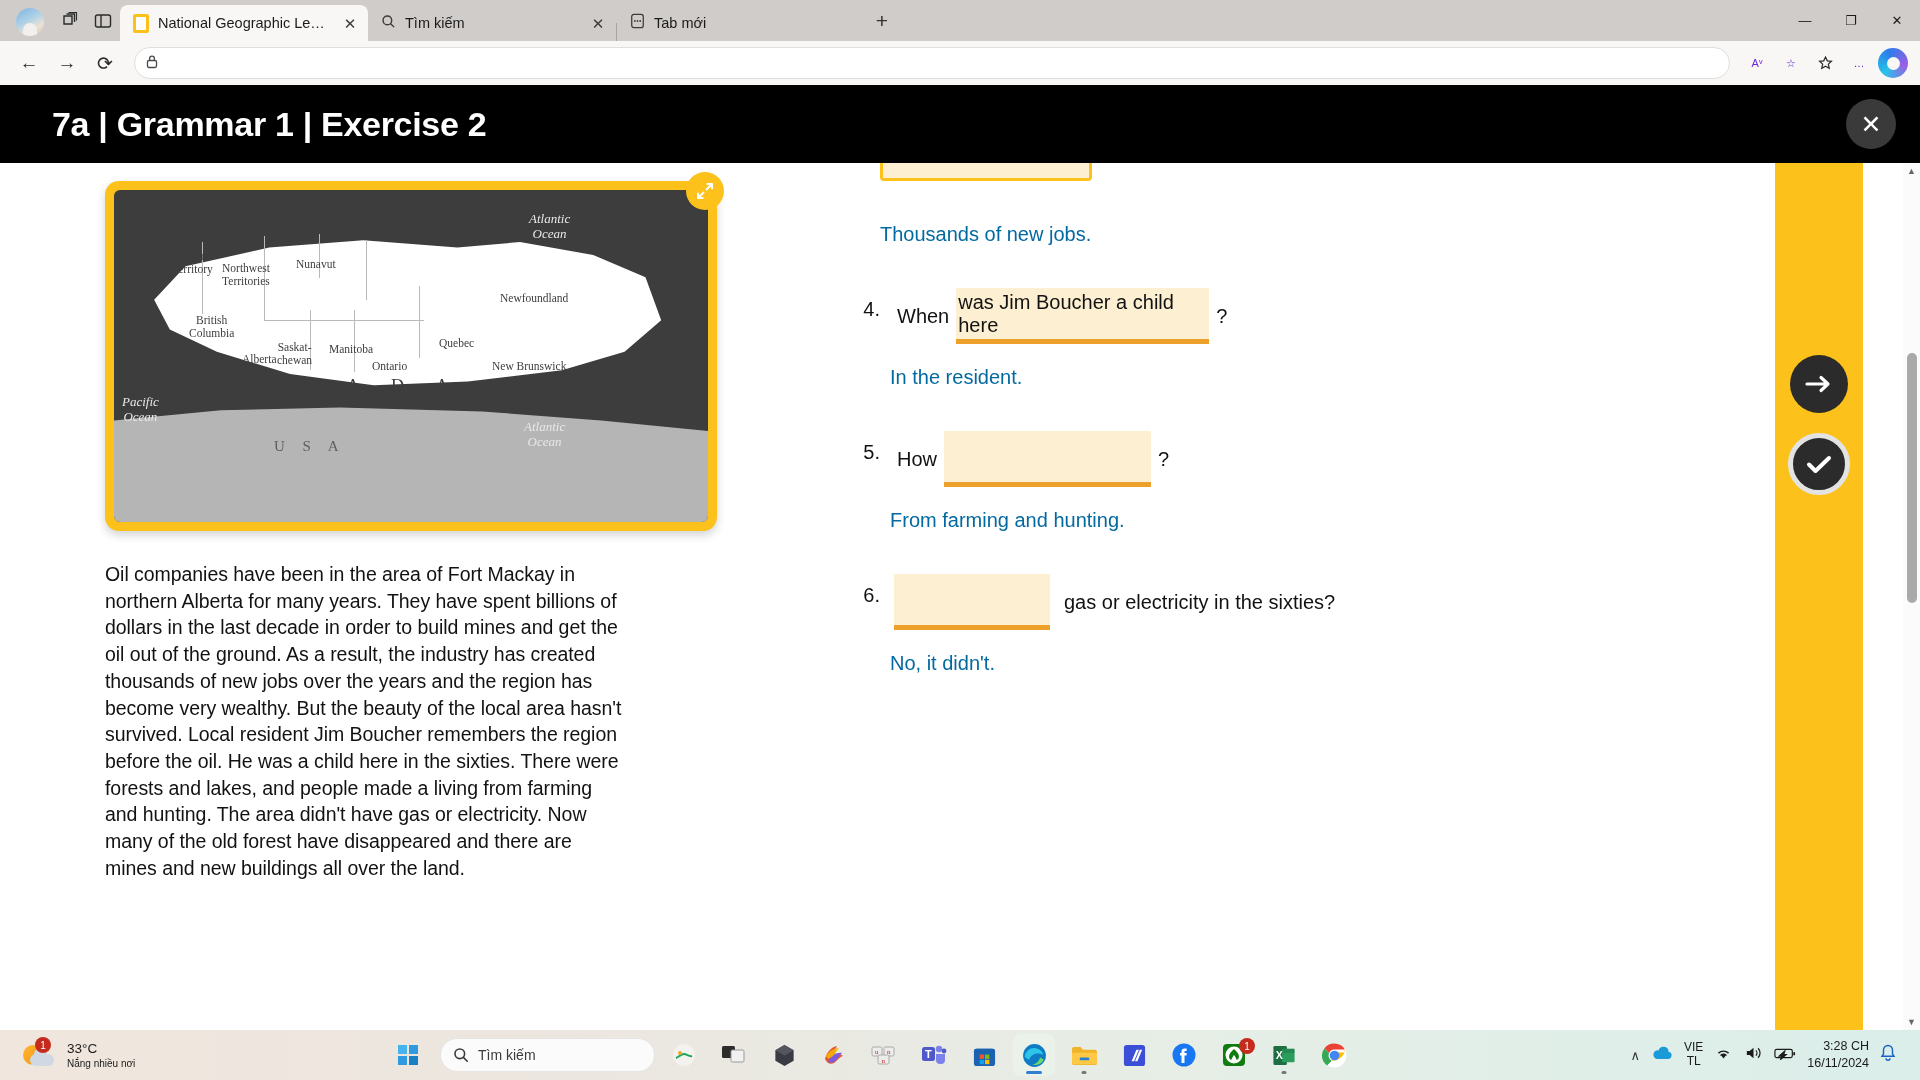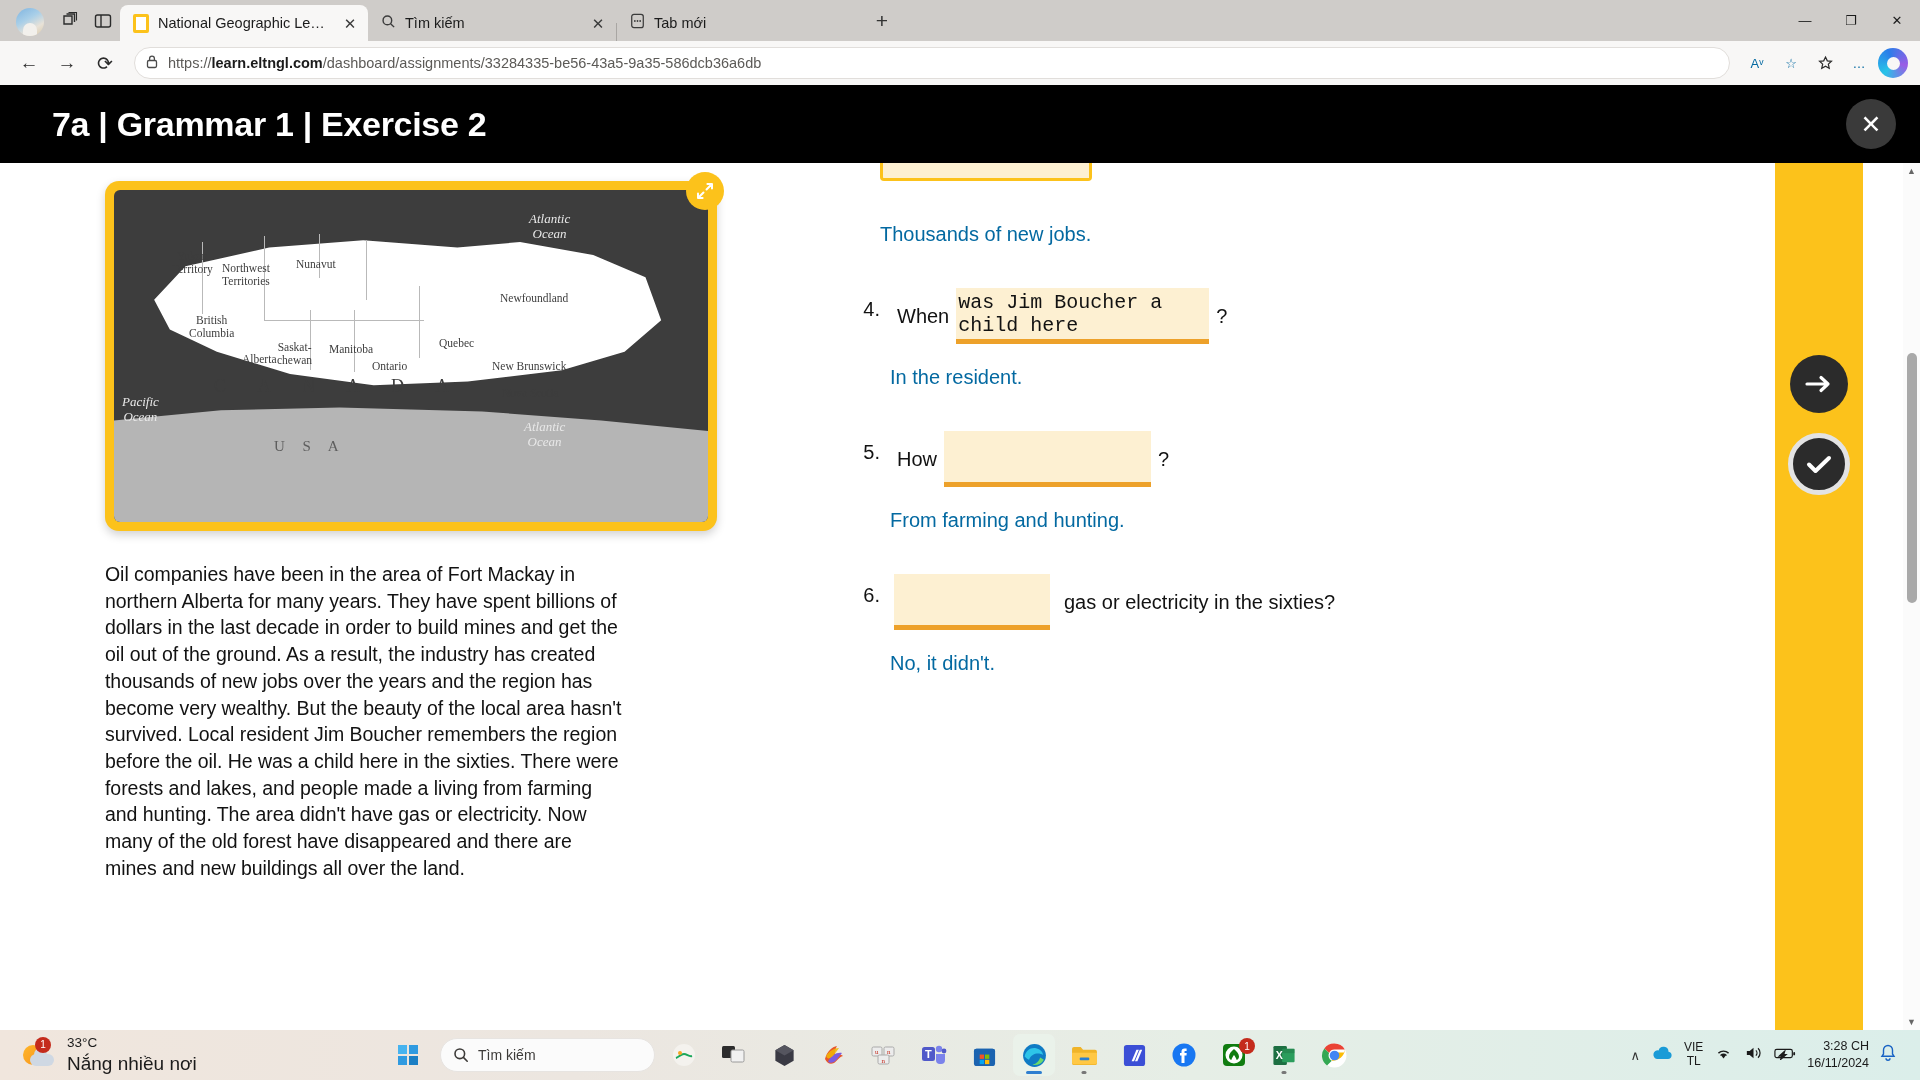--- a/index.html
+++ b/index.html
@@ -54,21 +54,21 @@
   .navbtn { width: 34px; height: 34px; border-radius: 50%; display: flex; align-items: center; justify-content: center;
             font-size: 19px; color: #2b2b2b; }
   .urlbox {
     flex: 1; height: 32px; background: #ffffff; border-radius: 16px;
     display: flex; align-items: center; padding: 0 10px; gap: 9px;
     margin: 0 8px; border: 1px solid #e1dedb;
   }
   .urltext { font-size: 14.5px; color: #5c5a57; white-space: nowrap; overflow: hidden; }
   .urltext b { color: #1b1b1b; font-weight: 700; }
   .addr-icon { width: 30px; height: 30px; display: flex; align-items: center; justify-content: center;
-               font-size: 13px; color: #0369a1; }
+               font-size: 11px; color: #6d28d9; }
   .copilot {
     width: 30px; height: 30px; border-radius: 50%;
     background: conic-gradient(from 220deg,#27c3e8,#2b7de9,#9b5de5,#27c3e8);
     display:flex;align-items:center;justify-content:center;
   }
   .copilot::after { content:""; width:13px;height:13px;border-radius:50%;background:#f8f7f6; }
 
   
   .page { position: relative; width: 1920px; height: 945px; background: #fff; overflow: hidden; }
 
@@ -172,21 +172,21 @@
   .sun { position: absolute; left: 1px; top: 6px; width: 20px; height: 20px; border-radius: 50%;
          background: linear-gradient(135deg,#ffb629,#f7941e); }
   .cloud { position: absolute; left: 8px; top: 15px; width: 24px; height: 12px; border-radius: 8px; background: #cfd8e3; }
   .cloud::before { content:""; position:absolute; left:4px; top:-6px; width:13px;height:13px;border-radius:50%;background:#cfd8e3; }
   .badge {
     position: absolute; left: 13px; top: -2px; width: 16px; height: 16px; border-radius: 50%;
     background: #c42b1c; color: #fff; font-size: 10px; display: flex; align-items: center; justify-content: center;
   }
   .weather-text { line-height: 1.32; }
   .weather-text div:first-child { font-size: 13.5px; color: #1b1b1b; }
-  .weather-text div:last-child { font-size: 19px; color: #1b1b1b; }
+  .weather-text div:last-child { font-size: 10px; color: #1b1b1b; }
 
   .tb-center { display: flex; align-items: center; gap: 8px; }
   .winlogo { display: grid; grid-template-columns: 9px 9px; grid-template-rows: 9px 9px; gap: 2.5px; margin-right: 6px; }
   .winlogo div { background: #2f9ae0; }
   .winlogo div:nth-child(1){background:#46b3ef}
   .winlogo div:nth-child(2){background:#2f9ae0}
   .winlogo div:nth-child(3){background:#2f9ae0}
   .winlogo div:nth-child(4){background:#1b7fc4}
   .searchpill {
     width: 215px; height: 34px; background: #fbfbfb; border-radius: 17px;
@@ -275,21 +275,20 @@
     <div class="navbtn">←</div>
     <div class="navbtn">→</div>
     <div class="navbtn">⟳</div>
     <div class="urlbox">
       <span>
         <svg width="14" height="15" viewBox="0 0 14 15">
             <rect x="2.5" y="6.5" width="9" height="7" rx="1.4" fill="none" stroke="#4a4a4a" stroke-width="1.3"></rect>
             <path d="M4.6 6.5V4.6a2.4 2.4 0 0 1 4.8 0v1.9" fill="none" stroke="#4a4a4a" stroke-width="1.3"></path>
           </svg>
       </span>
-      <span class="urltext"><span>https://</span><b>learn.eltngl.com</b><span>/dashboard/assignments/33284335-be56-43a5-9a35-586dcb36a6db</span></span>
     </div>
     <div class="addr-icon">Aᵛ</div>
     <div class="addr-icon">☆</div>
     <div class="addr-icon">
       <svg width="17" height="17" viewBox="0 0 18 18">
           <path d="M9 2.2l1.9 4 4.4.5-3.3 3 .95 4.3L9 11.8 5.05 14l.95-4.3-3.3-3 4.4-.5z" fill="none" stroke="#2b2b2b" stroke-width="1.3"></path>
         </svg>
     </div>
     <div class="addr-icon">…</div>
     <div class="copilot"></div>
@@ -354,21 +353,21 @@
 
         <div style="padding-left:90px;padding-top:50px;">
           <div class="answer" style="margin-top:0;">Thousands of new jobs.</div>
         </div>
 
         <div class="q-block" style="padding-left:62px;margin-top:42px;">
           <div class="q-row">
             <div class="q-num">4.</div>
             <div class="q-line">
               <span class="q-word">When</span>
-              <span class="blank filled" style="width:253px;font-family:Liberation Mono, monospace;">was Jim Boucher a child here</span>
+              <span class="blank filled" style="width:253px;">was Jim Boucher a child here</span>
               <span class="q-word">?</span>
             </div>
           </div>
           <div class="answer" style="margin-left:28px;padding-left:10px;">In the resident.</div>
         </div>
 
         <div class="q-block" style="padding-left:62px;margin-top:42px;">
           <div class="q-row">
             <div class="q-num">5.</div>
             <div class="q-line">

